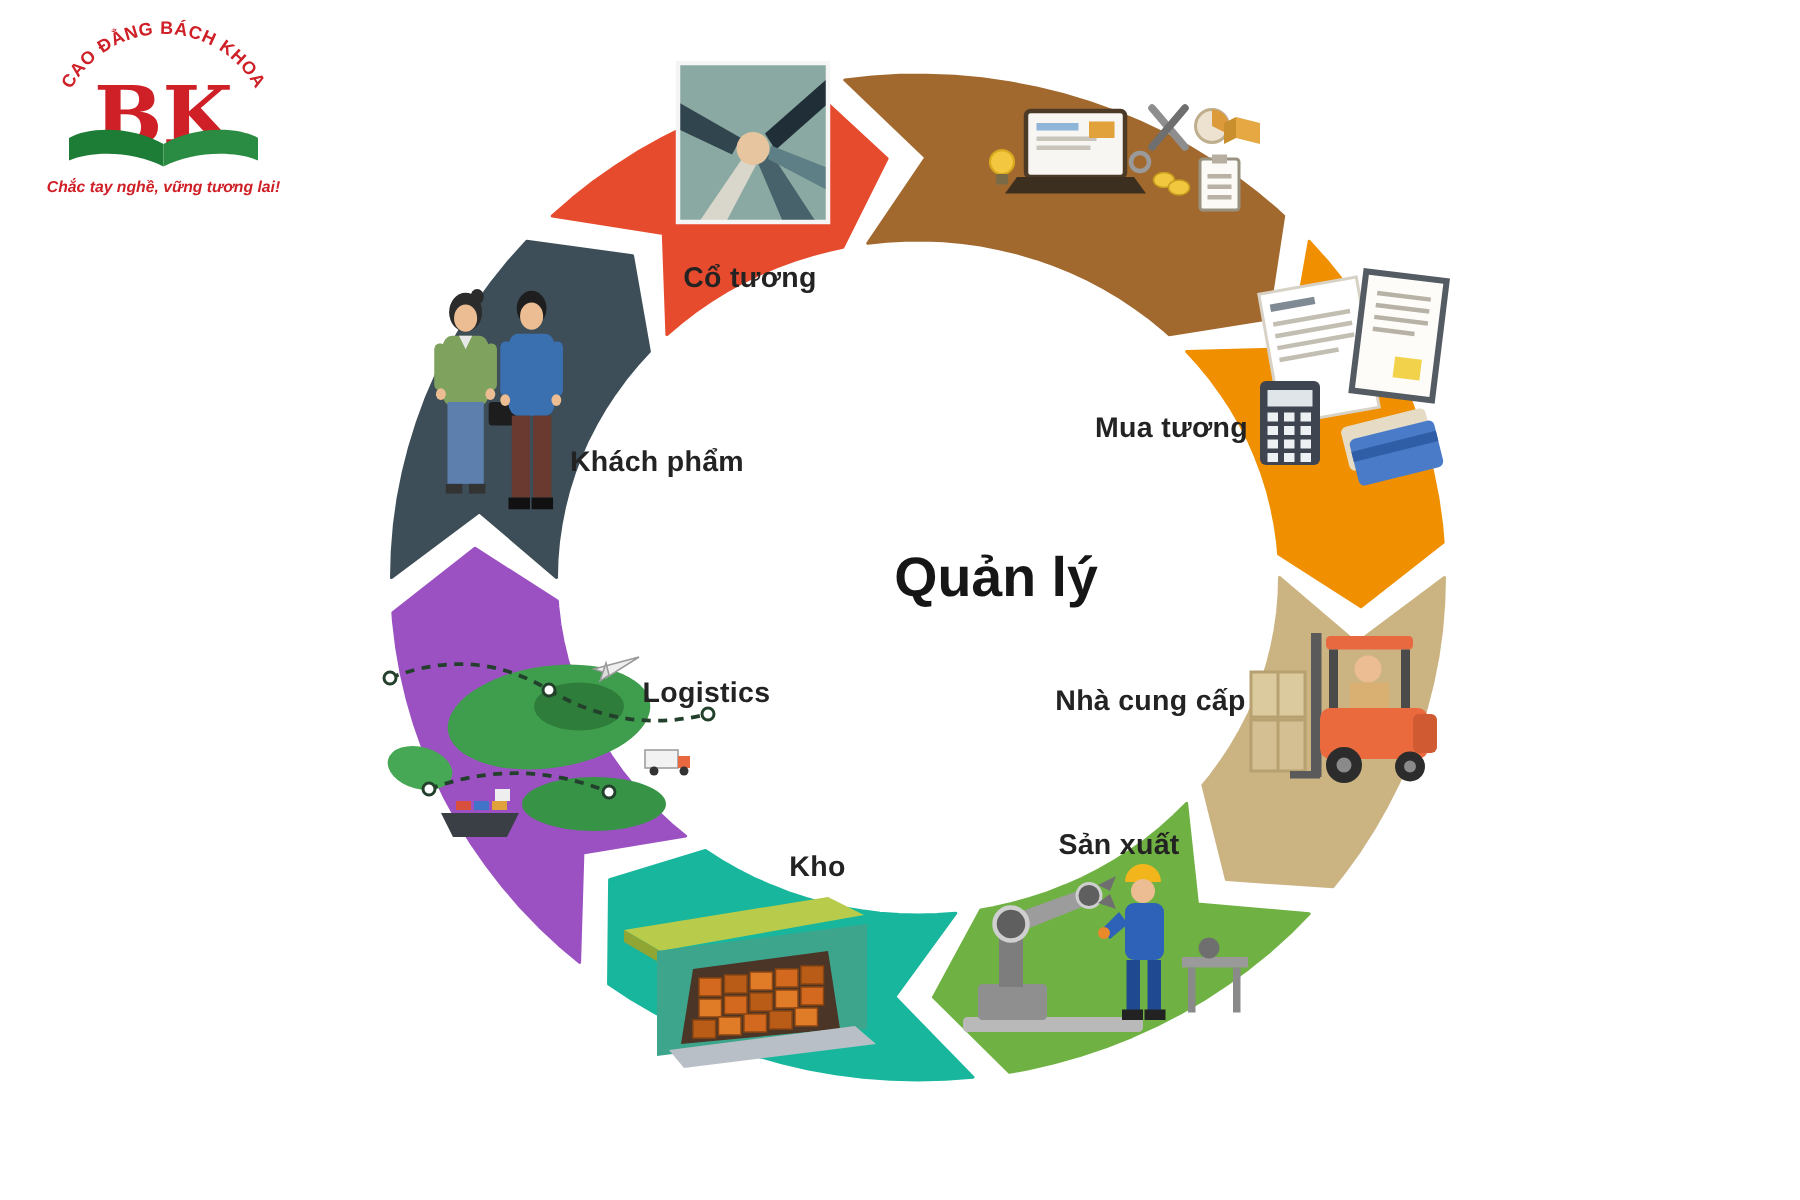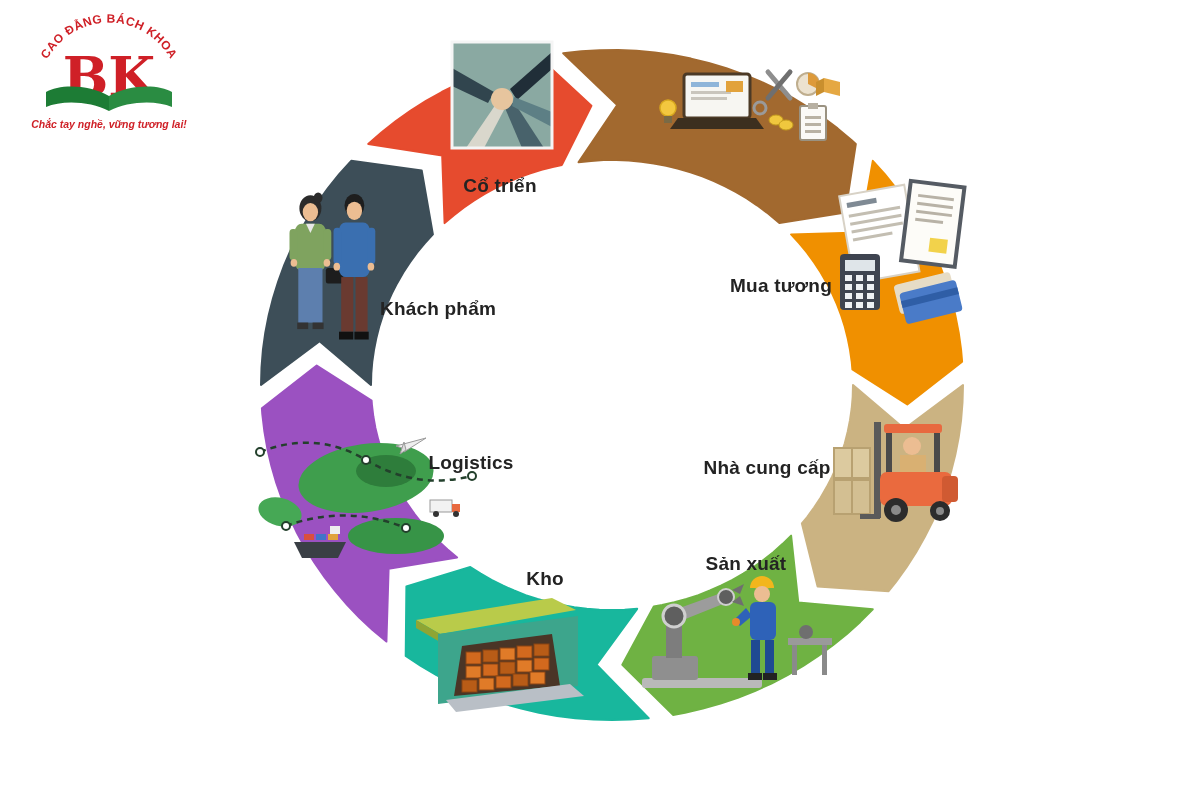--- a/index.html
+++ b/index.html
@@ -225,23 +225,24 @@
       <circle cx="48" cy="59" r="3" fill="#ecbd92"></circle>
         <circle cx="79" cy="59" r="3" fill="#ecbd92"></circle>
       <rect x="52" y="67" width="11" height="42" fill="#6a3a30"></rect>
       <rect x="65" y="67" width="11" height="42" fill="#6a3a30"></rect>
       <rect x="50" y="109" width="13" height="6" fill="#111111"></rect>
       <rect x="64" y="109" width="13" height="6" fill="#111111"></rect>
     </g>
   </svg>
 
   <div class="center-title">
+    <div>Quản lý</div>
   </div>
 
-  <div class="lbl" style="left:500px;top:186px">Cổ triển</div>
+  <div class="lbl" style="left:500px;top:186px">Cổ tương</div>
   <div class="lbl" style="left:781px;top:286px">Mua tương</div>
   <div class="lbl" style="left:767px;top:468px">Nhà cung cấp</div>
   <div class="lbl" style="left:746px;top:564px">Sản xuất</div>
   <div class="lbl" style="left:545px;top:579px">Kho</div>
   <div class="lbl" style="left:471px;top:463px">Logistics</div>
   <div class="lbl" style="left:438px;top:309px">Khách phẩm</div>
 
   <svg class="logo" width="190" height="135" viewBox="0 0 190 135">
     <defs>
       <path id="logoArc" d="M 27 72 A 70 70 0 0 1 163 72" fill="none"></path>

